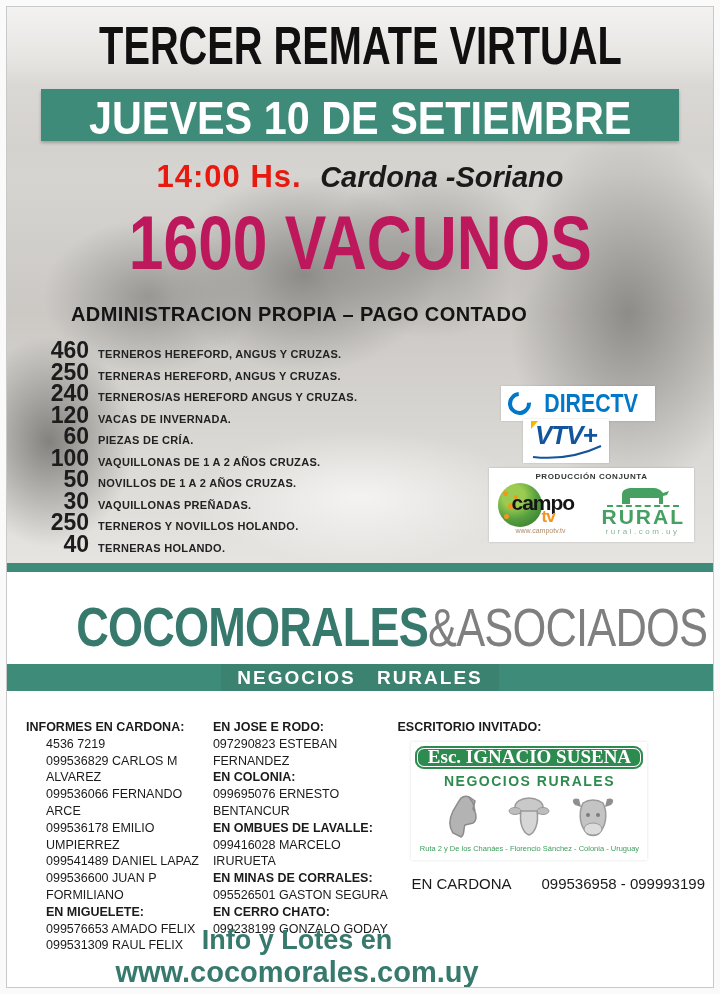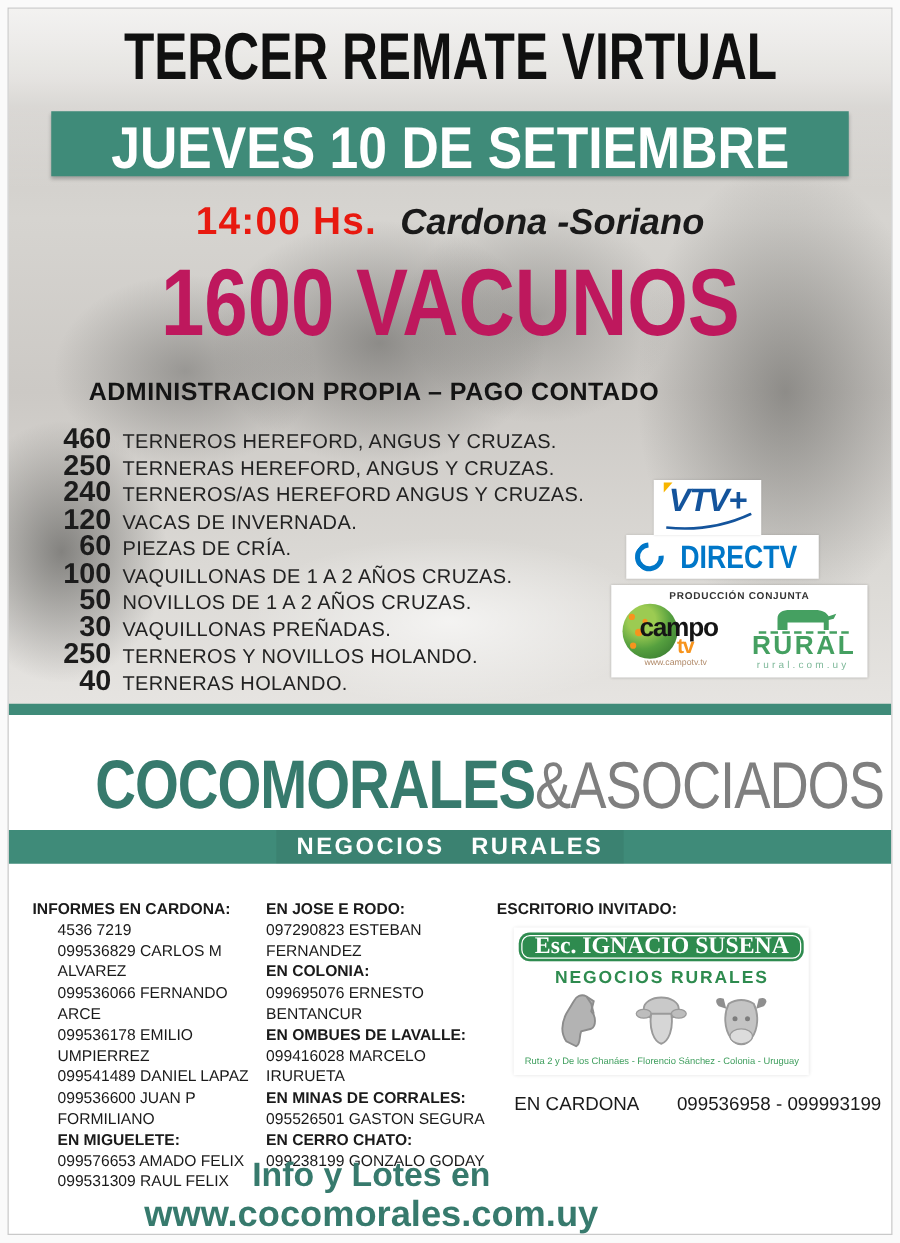--- a/index.html
+++ b/index.html
@@ -33,21 +33,21 @@
   .time{color:#E8190F;font-weight:700;font-size:31px;letter-spacing:1px;}
   .place{color:#1a1a1a;font-weight:800;font-style:italic;font-size:29px;margin-left:14px;}
   .headcount{position:absolute;left:0;right:0;top:192px;text-align:center;color:#be185d;
     font-size:76px;font-weight:900;}
   .adminline{position:absolute;left:64px;top:296px;color:#141414;font-size:20px;font-weight:800;letter-spacing:.4px;}
 
   
   .lots{position:absolute;left:22px;top:330px;}
   .lot{display:flex;align-items:baseline;height:21.5px;}
   .lot-qty{width:60px;text-align:right;font-size:23px;font-weight:800;color:#1c1c1c;}
-  .lot-desc{margin-left:9px;font-size:16px;font-weight:400;color:#222;letter-spacing:.3px;}
+  .lot-desc{margin-left:9px;font-size:11px;font-weight:700;color:#222;letter-spacing:.3px;}
 
   
   .directv-wrap{position:absolute;left:494px;top:379px;}
   .chip{background:#fff;display:inline-flex;align-items:center;padding:2px 7px;box-shadow:0 0 2px rgba(0,0,0,.15);}
   .swirl{width:15px;height:15px;border-radius:50%;border:4px solid #0077C8;border-top-color:transparent;transform:rotate(40deg);margin-right:3px;}
   .directv-txt{color:#0077C8;font-size:26px;font-weight:900;}
   .vtv-chip{margin-left:22px;margin-top:-2px;position:relative;background:#fff;display:inline-block;padding:1px 12px 12px 12px;box-shadow:0 0 2px rgba(0,0,0,.15);}
   .vtv-txt{color:#14549C;font-size:26px;font-weight:900;font-style:italic;letter-spacing:-1px;position:relative;}
   .vtv-txt::before{content:"";position:absolute;left:-4px;top:1px;border-left:7px solid #F7B500;border-bottom:8px solid transparent;}
   .vtv-swoosh{position:absolute;left:6px;bottom:4px;}
@@ -161,31 +161,31 @@
           <span class="lot-desc">TERNEROS Y NOVILLOS HOLANDO.</span>
         </div>
       <div class="lot">
           <span class="lot-qty">40</span>
           <span class="lot-desc">TERNERAS HOLANDO.</span>
         </div>
     </div>
 
     <div class="directv-wrap">
       <div>
+        <span class="chip">
+          <span class="swirl"></span>
+          <span class="directv-txt condX82">DIRECTV</span>
+        </span>
+      </div>
+      <div>
         <span class="vtv-chip">
           <span class="vtv-txt">VTV+</span>
           <svg class="vtv-swoosh" width="78" height="14">
               <path d="M4 12 Q 40 16 72 1" stroke="#14549C" stroke-width="2" fill="none"></path>
             </svg>
-        </span>
-      </div>
-      <div>
-        <span class="chip">
-          <span class="swirl"></span>
-          <span class="directv-txt condX82">DIRECTV</span>
         </span>
       </div>
     </div>
 
     <div class="prod-box">
       <div class="prod-label">PRODUCCIÓN CONJUNTA</div>
       <div class="prod-row">
         <div class="campo">
           <span class="campo-circle"></span>
           <span class="campo-dot" style="left:5px;top:8px;width:5px;height:5px;"></span>

